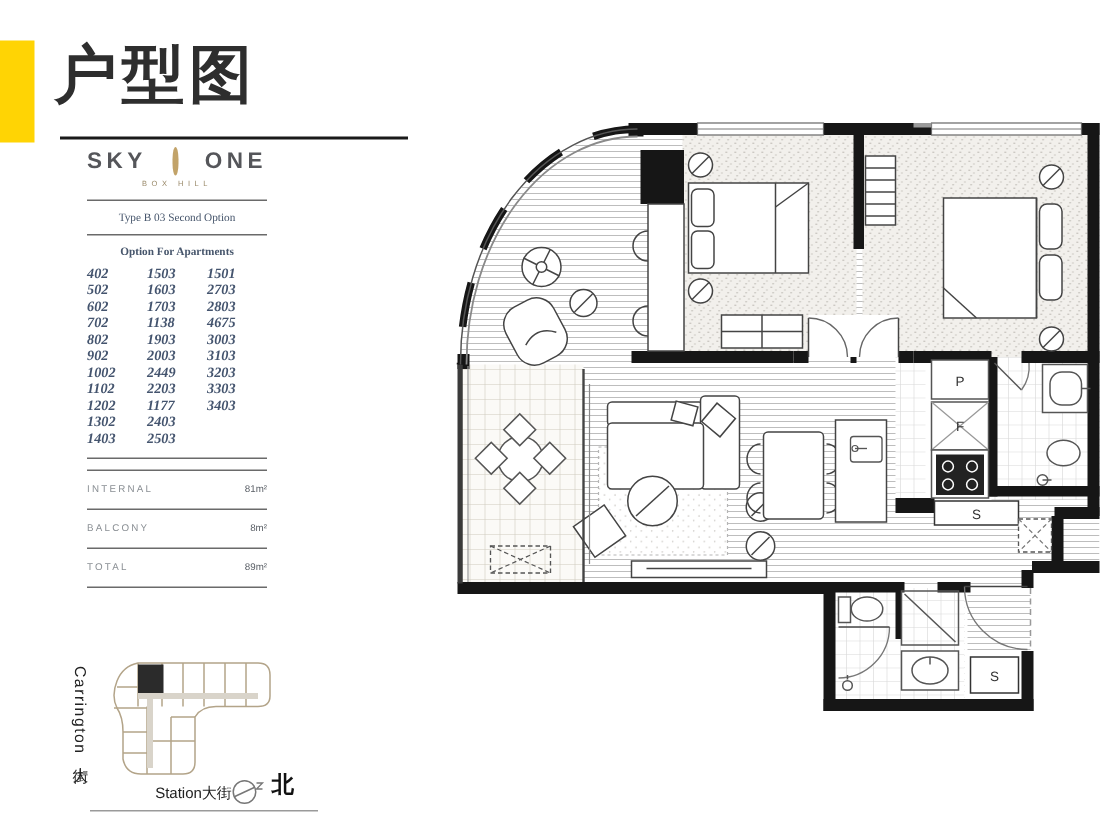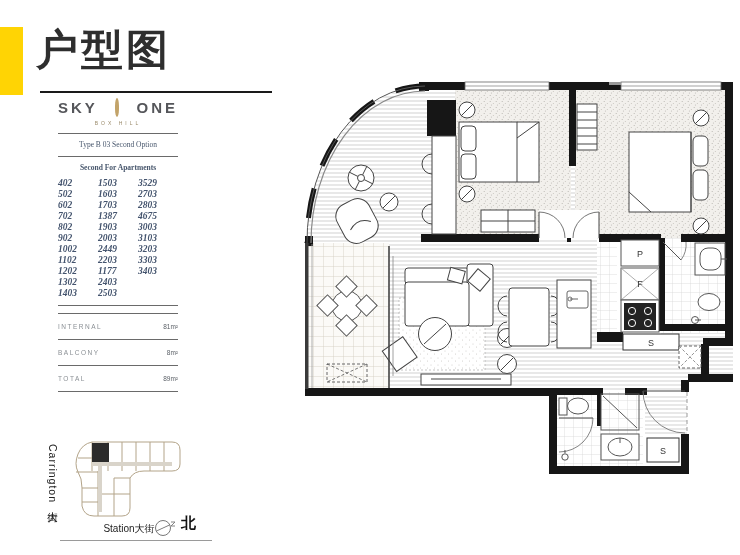--- a/index.html
+++ b/index.html
@@ -59,33 +59,33 @@
     <div class="logo-row">
       <span class="logo-word">SKY</span>
       <span class="logo-emblem"></span>
       <span class="logo-word">ONE</span>
     </div>
     <div class="logo-sub">BOX HILL</div>
   </div>
   <hr class="rule">
   <div class="type-line">Type B 03 Second Option</div>
   <hr class="rule">
-  <div class="list-title">Second For Apartments</div>
+  <div class="list-title">Option For Apartments</div>
   <div class="apt-grid" id="apt-grid">
       <span>402</span>
       <span>1503</span>
-      <span>3529</span>
+      <span>1501</span>
       <span>502</span>
       <span>1603</span>
       <span>2703</span>
       <span>602</span>
       <span>1703</span>
       <span>2803</span>
       <span>702</span>
-      <span>1387</span>
+      <span>1138</span>
       <span>4675</span>
       <span>802</span>
       <span>1903</span>
       <span>3003</span>
       <span>902</span>
       <span>2003</span>
       <span>3103</span>
       <span>1002</span>
       <span>2449</span>
       <span>3203</span>

